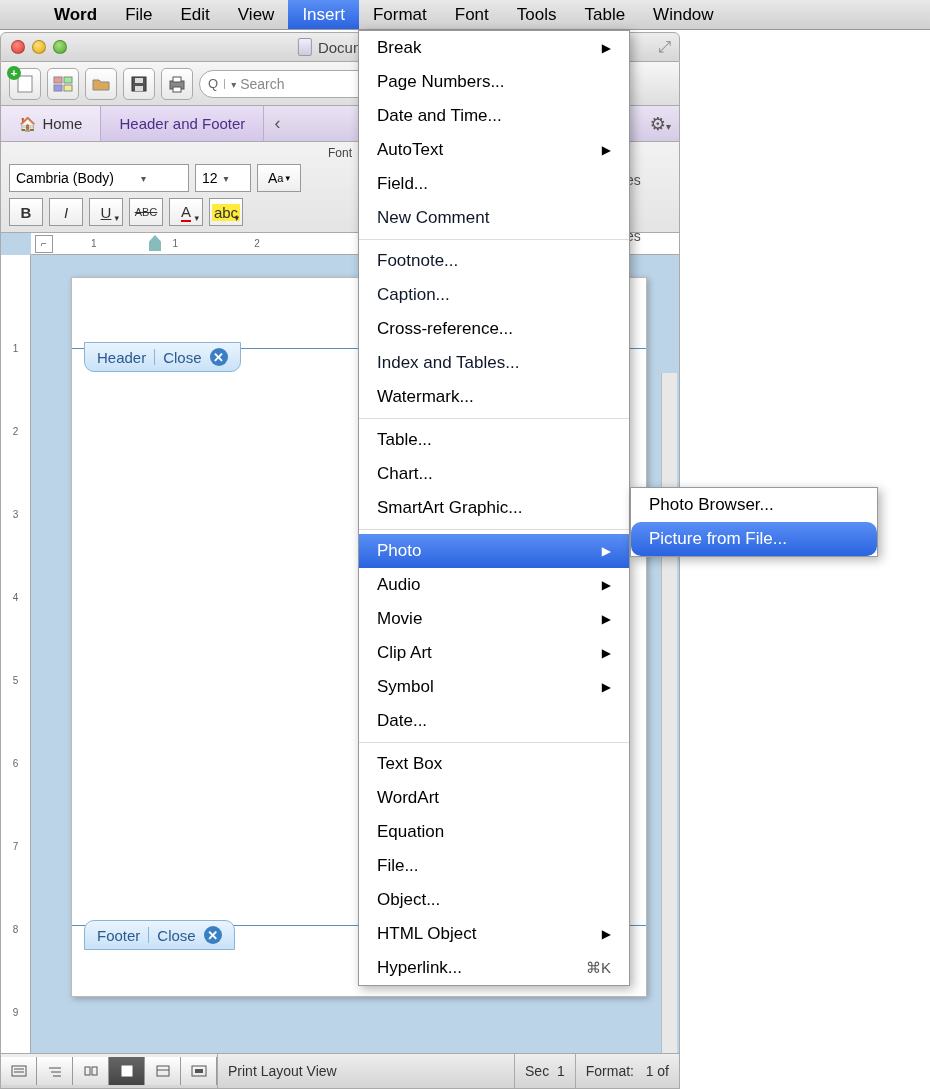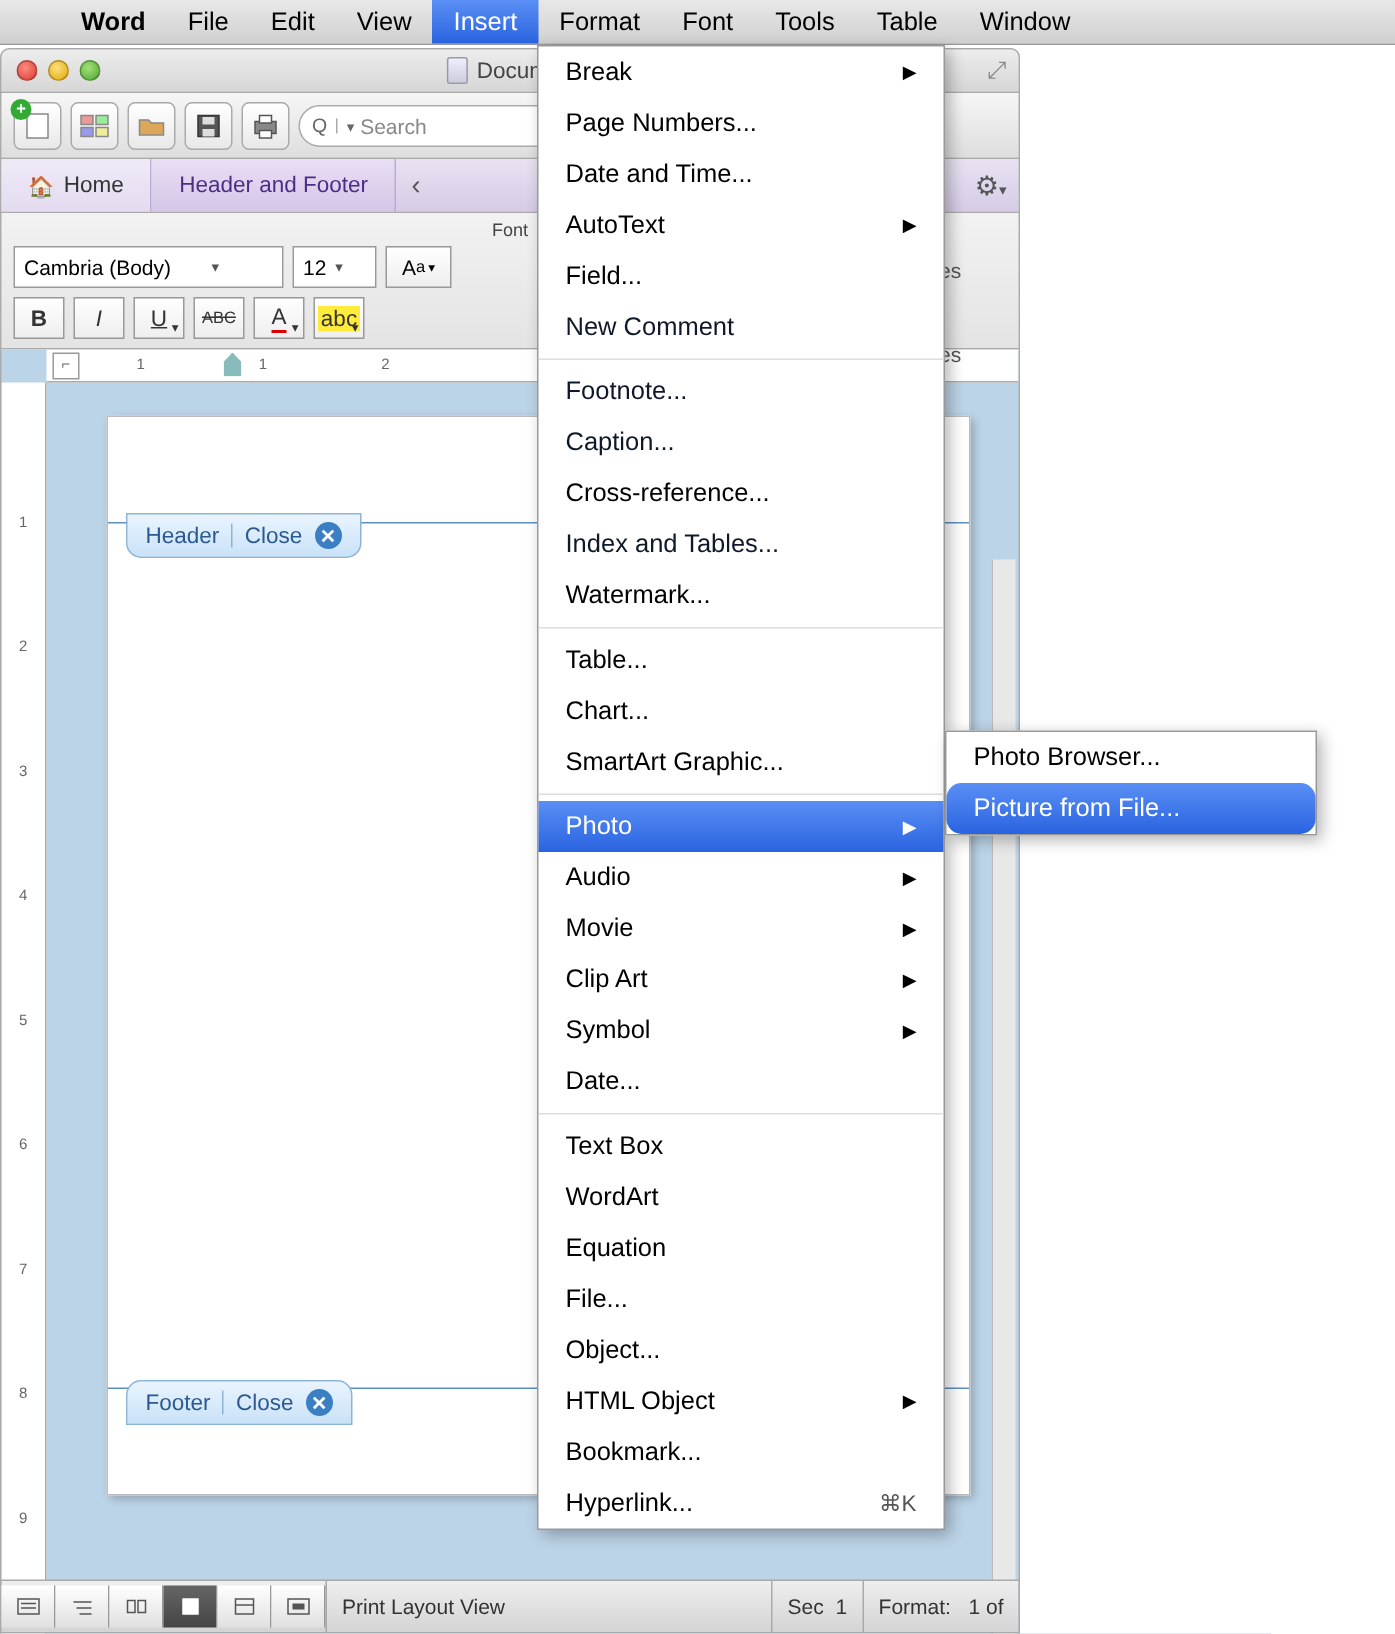--- a/index.html
+++ b/index.html
@@ -352,23 +352,20 @@
       <span>File...</span>
     </div>
     <div class="menu-item">
       <span>Object...</span>
     </div>
     <div class="menu-item">
       <span>HTML Object</span>
       <span class="arrow">▶</span>
     </div>
     <div class="menu-item">
-      <span>Bookmark...</span>
-    </div>
-    <div class="menu-item">
       <span>Hyperlink...</span>
       <span class="shortcut">⌘K</span>
     </div>
   </div>
 
 <div class="menu-panel menu-sub" id="photo-submenu">
     <div class="menu-item">Photo Browser...</div>
     <div class="menu-item highlight">Picture from File...</div>
   </div>
 

